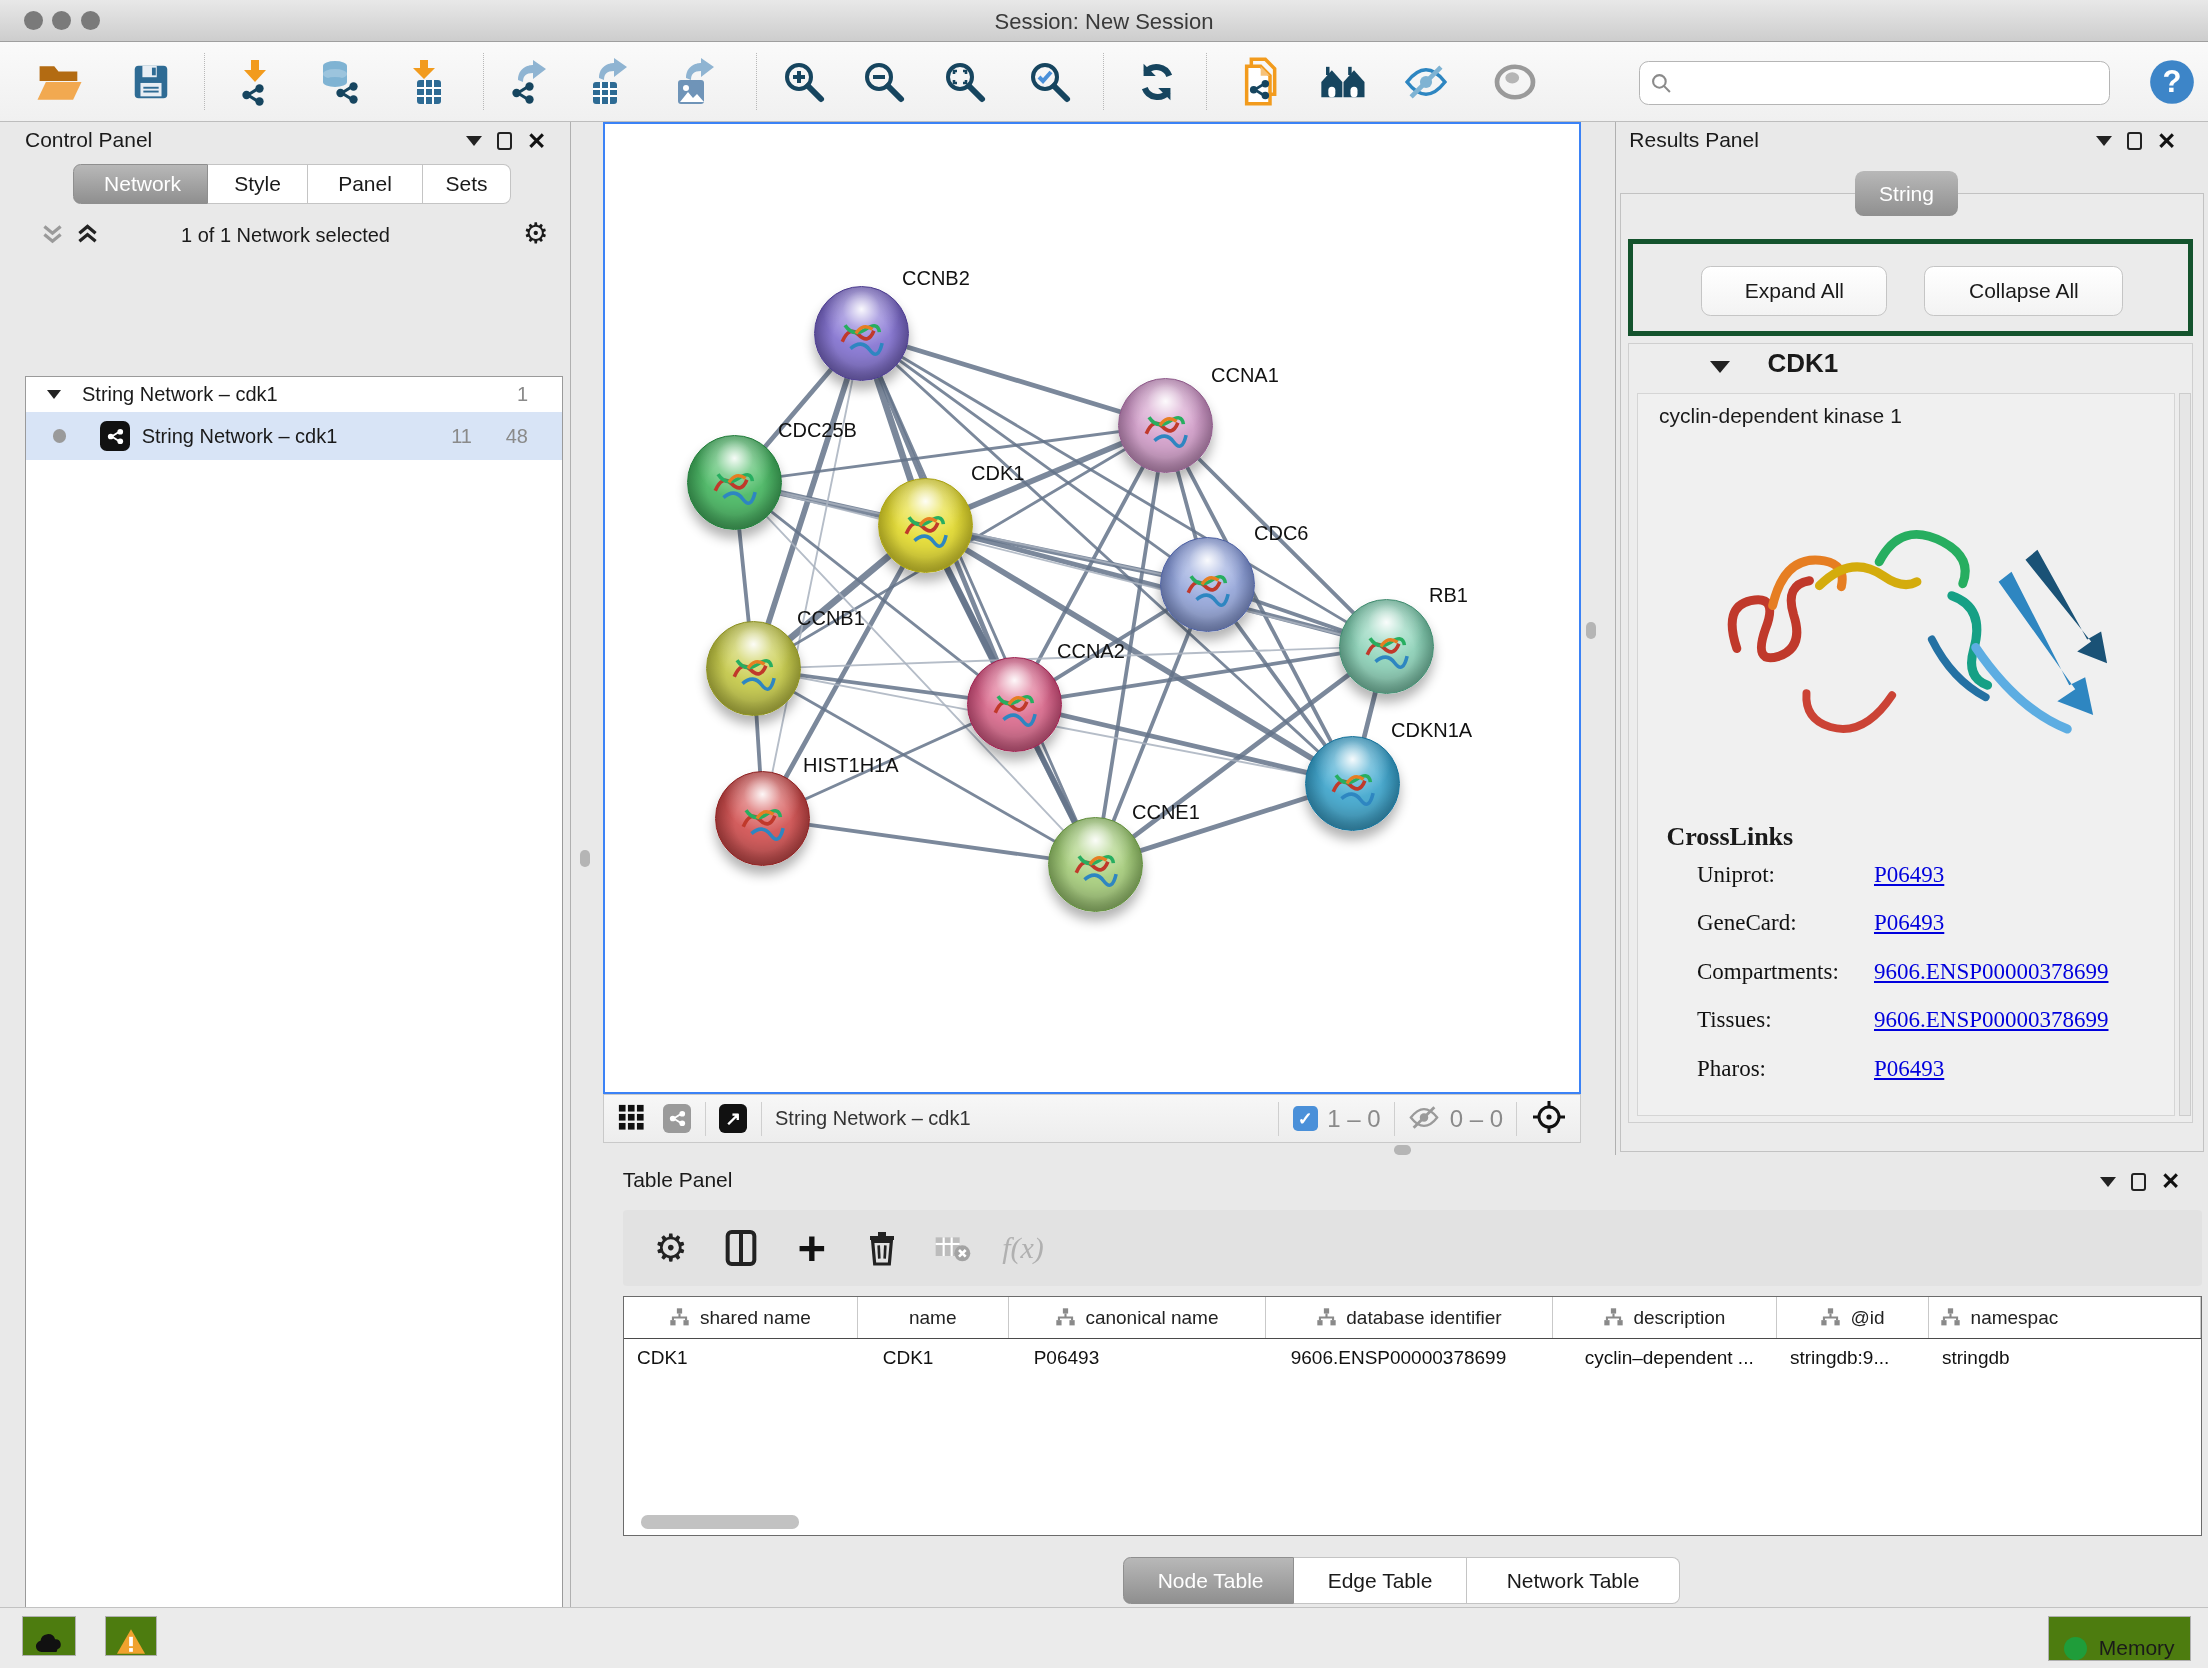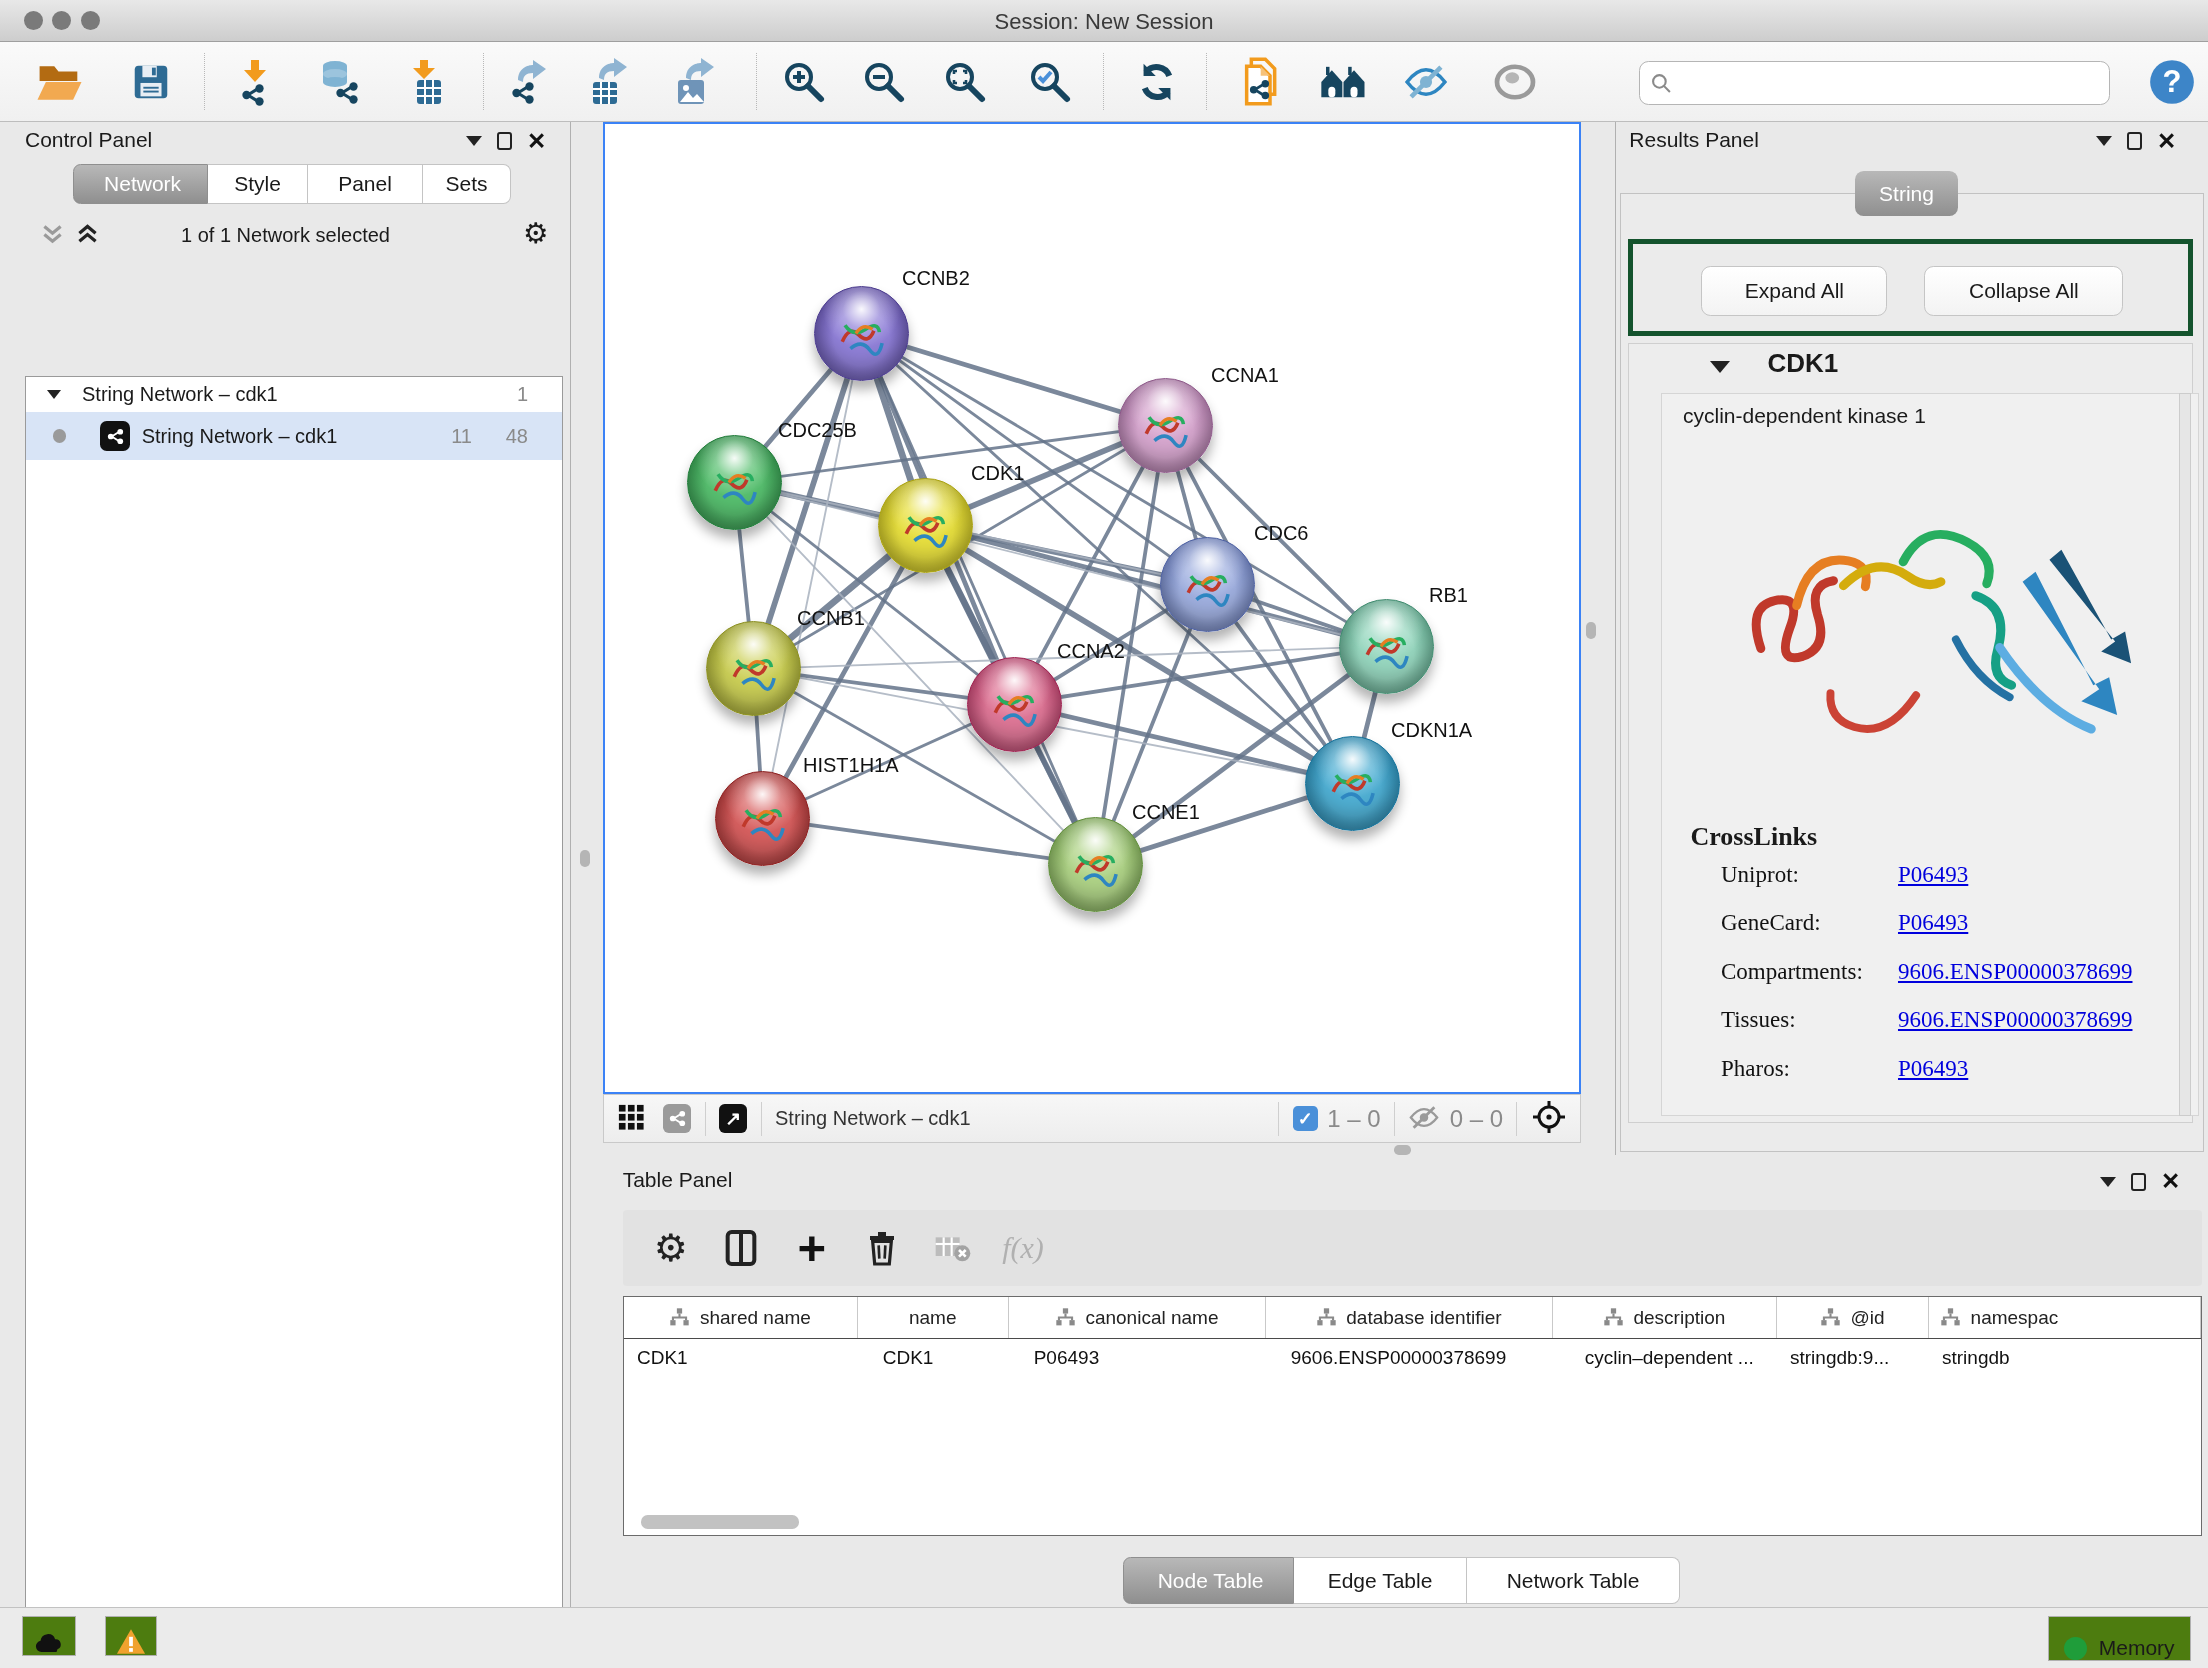--- a/index.html
+++ b/index.html
@@ -62,21 +62,21 @@
 
   
   .results-panel { position:absolute; left:1615px; top:122px; width:593px; height:1033px; background:#e9e9e9; border-left:1px solid #b0b0b0; }
   .string-tab { position:absolute; left:239px; top:49px; width:103px; height:45px; border-radius:8.6px;
     background:linear-gradient(#b8b8b8,#8f8f8f); color:#fff; font-size:21px; display:flex; align-items:center; justify-content:center; z-index:2; }
   .res-outer { position:absolute; left:3.8px; top:71px; width:584px; height:959px; background:#ebebeb; border:1px solid #c2c2c2; }
   .res-btnbox { position:absolute; left:7.6px; top:45px; width:565px; height:97px; border:5px solid #14532d; }
   .btn { background:linear-gradient(#ffffff,#f3f3f3); border:1px solid #c5c5c5; border-radius:9.5px; font-size:21px; color:#1a1a1a;
     display:flex; align-items:center; justify-content:center; }
   .res-section { position:absolute; left:7.6px; top:149px; width:565px; height:780px; border:1px solid #cfcfcf; background:#ededed; }
-  .res-inner { position:absolute; left:7.6px; top:49px; width:538px; height:723px; border:1px solid #d5d5d5; background:#f0f0f0; overflow:hidden;margin-left:24px; }
+  .res-inner { position:absolute; left:7.6px; top:49px; width:538px; height:723px; border:1px solid #d5d5d5; background:#f0f0f0; overflow:hidden; }
   .serif { font-family:"Liberation Serif", serif; }
   .xlink { color:#0000dd; text-decoration:underline; font-size:23px; }
   .xlabel { font-size:23px; color:#111; }
 
   
   .table-panel { position:absolute; left:616px; top:1155px; width:1592px; height:453px; background:#e9e9e9; }
   .tp-toolbar { position:absolute; left:6.7px; top:55px; width:1579px; height:76px; background:#e2e2e2; border-radius:3.8px; display:flex; align-items:center; gap:28.5px; padding-left:27px; }
   .tp-icon { width:42px; height:42px; display:flex; align-items:center; justify-content:center; }
   .fx { font-family:"Liberation Serif", serif; font-style:italic; font-size:30px; color:#b0b0b0; }
   .data-table { position:absolute; left:6.7px; top:141px; width:1579px; height:240px; background:#fff; border:1.9px solid #6b6b6b; }

